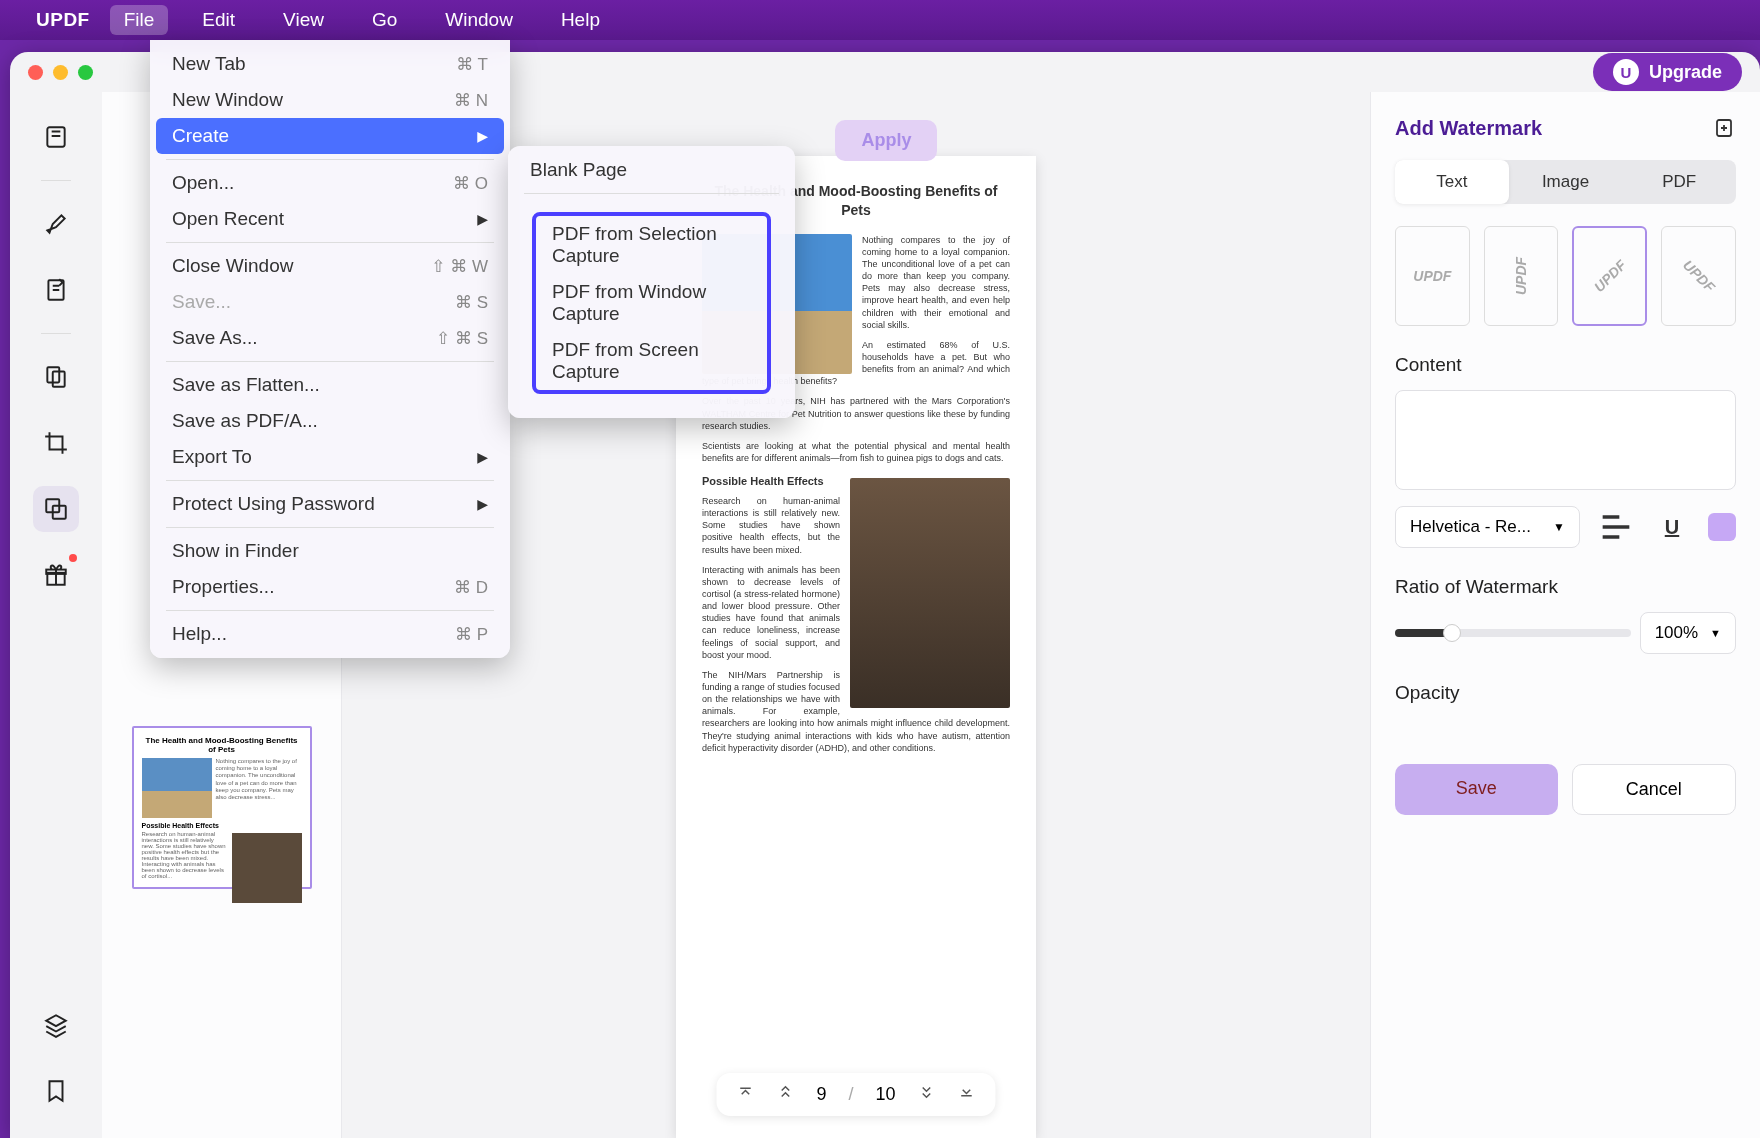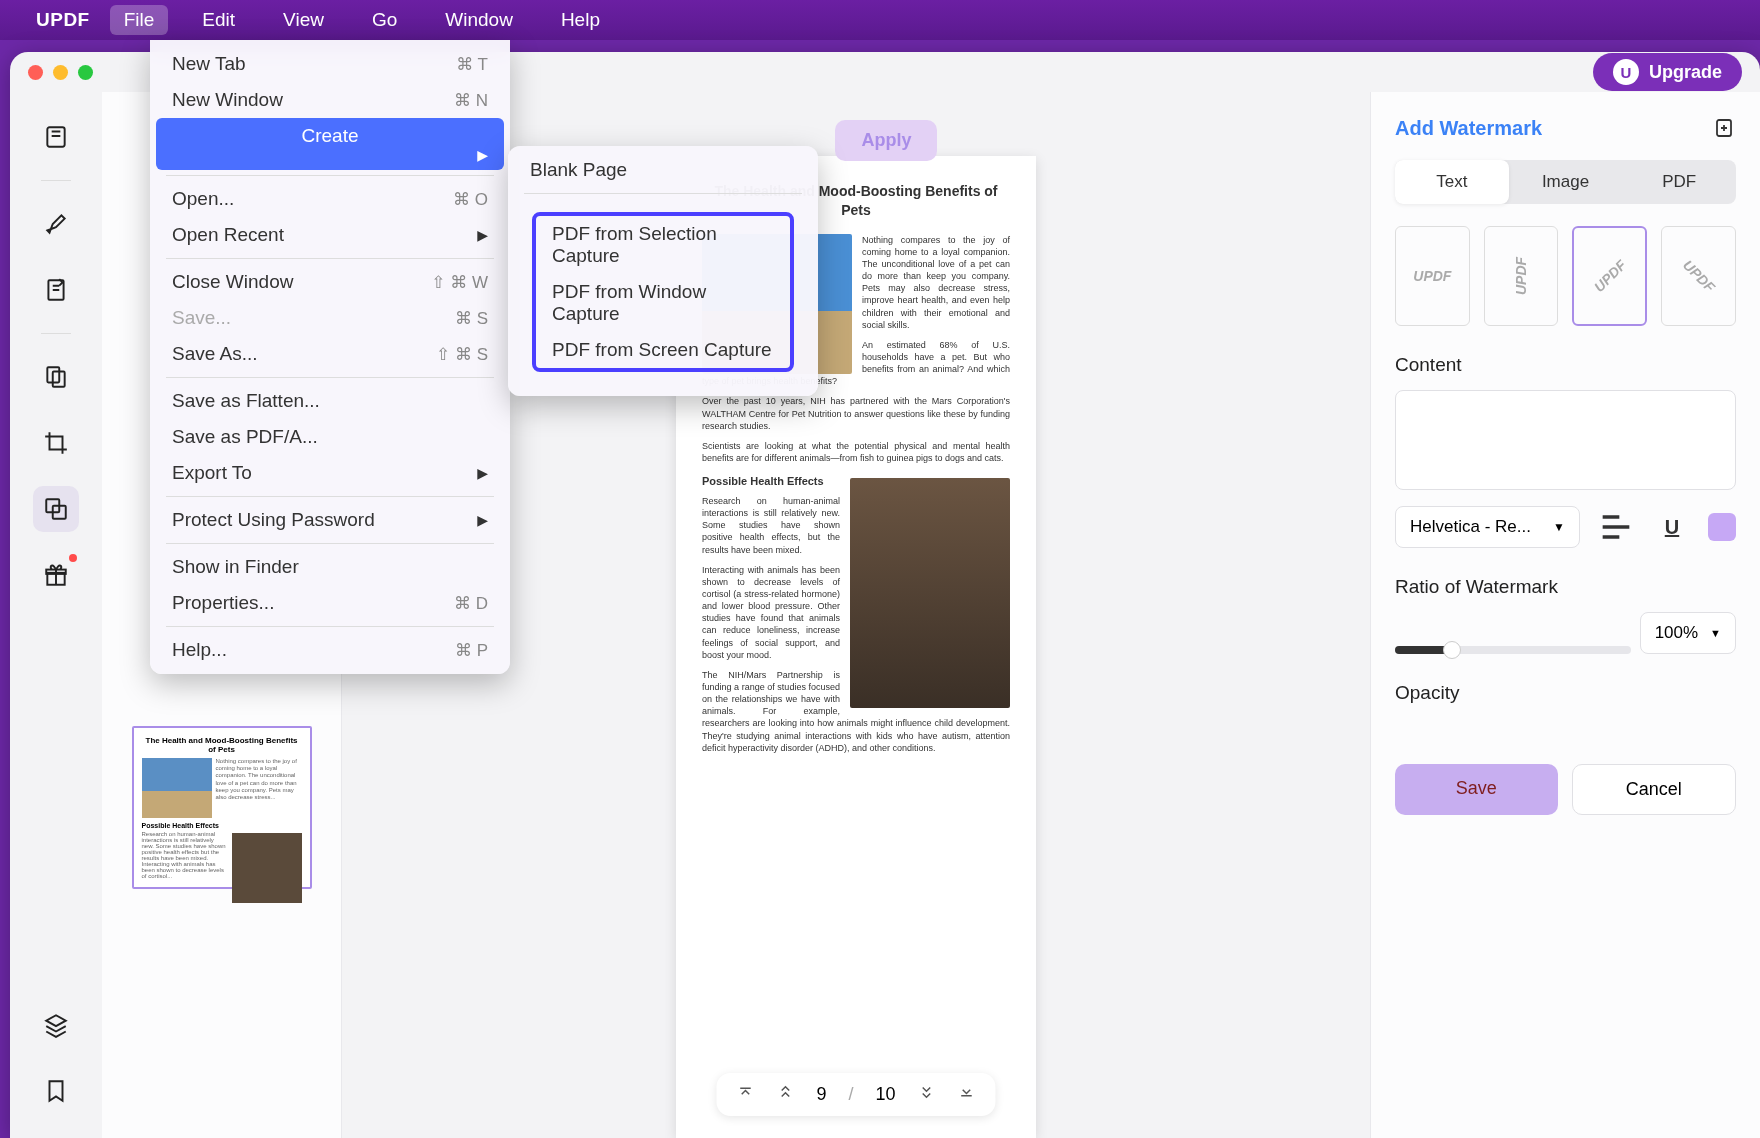--- a/index.html
+++ b/index.html
@@ -41,56 +41,56 @@
 .cat-img { width: 150px; height: 140px; float: left; margin-right: 10px; background: linear-gradient(#4a8fd4 55%, #c4a876 55%); position: relative; }
 .dog-img { width: 160px; height: 230px; float: right; margin-left: 10px; margin-top: 6px; background: linear-gradient(#6b5542, #3a2f26); position: relative; }
 .page h3 { font-size: 11px; font-weight: 700; margin: 10px 0 6px; clear: left; }
 .page p { margin-bottom: 8px; text-align: justify; }
 
 .pager { position: absolute; bottom: 22px; left: 50%; transform: translateX(-50%); background: #fff; border-radius: 14px; padding: 10px 20px; display: flex; align-items: center; gap: 22px; box-shadow: 0 2px 10px rgba(0,0,0,.1); font-size: 18px; }
 .pager svg { width: 18px; height: 18px; stroke: #555; stroke-width: 2; fill: none; }
 .pager-sep { color: #aaa; }
 
 .right-panel { width: 390px; background: #fcfcfd; padding: 24px; border-left: 1px solid #e8e8ec; overflow: hidden; }
-.rp-title { font-size: 20px; font-weight: 600; color: #3b82f6; display: flex; align-items: center; justify-content: space-between; }
+.rp-title { font-size: 20px; font-weight: 600; color: #4c1d95; display: flex; align-items: center; justify-content: space-between; }
 .rp-title svg { margin-left: auto; width: 24px; height: 24px; stroke: #333; stroke-width: 1.8; fill: none; }
 .tabs { display: flex; background: #e8e8eb; border-radius: 8px; margin-top: 20px; }
 .tab { flex: 1; text-align: center; padding: 12px; font-size: 17px; color: #333; border-radius: 8px; }
 .tab.active { background: #fff; font-weight: 500; box-shadow: 0 1px 4px rgba(0,0,0,.08); }
 .presets { display: flex; gap: 14px; margin-top: 22px; }
 .preset { width: 76px; height: 100px; border: 1px solid #ddd; border-radius: 6px; display: flex; align-items: center; justify-content: center; font-size: 14px; font-weight: 700; color: #aaa; font-style: italic; }
 .preset.sel { border: 2px solid #a98de8; }
 .preset .rot45 { transform: rotate(-45deg); }
 .preset .rot90 { transform: rotate(-90deg); }
 .section-label { font-size: 19px; font-weight: 500; color: #222; margin-top: 28px; }
 .content-box { height: 100px; border: 1px solid #e0e0e4; border-radius: 8px; margin-top: 14px; background: #fff; }
 .font-row { display: flex; gap: 16px; margin-top: 16px; align-items: center; }
 .font-sel { flex: 1; border: 1px solid #e0e0e4; border-radius: 8px; padding: 10px 14px; background: #fff; font-size: 17px; display: flex; align-items: center; }
 .font-sel span:last-child { margin-left: auto; font-size: 12px; }
 .ico-box { width: 40px; height: 40px; display: flex; align-items: center; justify-content: center; color: #333; }
 .color-sw { width: 28px; height: 28px; background: #c6a8f5; border-radius: 6px; }
-.slider-row { display: flex; gap: 9px; margin-top: 14px; align-items: flex-end; }
+.slider-row { display: flex; gap: 9px; margin-top: 14px; align-items: center; }
 .slider { flex: 1; height: 8px; background: #e6e6ea; border-radius: 4px; position: relative; }
 .slider-fill { position: absolute; left: 0; top: 0; bottom: 0; width: 24%; background: #333; border-radius: 4px; }
 .slider-thumb { position: absolute; left: 24%; top: 50%; width: 18px; height: 18px; background: #fff; border: 1px solid #ccc; border-radius: 50%; transform: translate(-50%, -50%); }
 .pct-sel { border: 1px solid #e0e0e4; border-radius: 8px; padding: 10px 14px; background: #fff; font-size: 17px; display: flex; align-items: center; gap: 12px; }
 .btn-row { display: flex; gap: 14px; margin-top: 60px; }
 .btn { flex: 1; padding: 14px; border-radius: 10px; font-size: 18px; text-align: center; border: 1px solid #e0e0e4; background: #fff; }
 .btn.primary { background: #c7aef0; color: #7f1d1d; border: none; font-weight: 500; }
 
 
 .dropdown { position: absolute; top: 40px; left: 150px; width: 360px; background: rgba(248,246,252,.97); border-radius: 0 0 12px 12px; box-shadow: 0 10px 30px rgba(0,0,0,.25); padding: 6px; backdrop-filter: blur(10px); }
 .dd-item { display: flex; align-items: center; padding: 7px 16px; font-size: 19px; color: #333; border-radius: 6px; }
-.dd-item.hi { background: #4b6fff; color: #fff; flex-direction: column; }
+.dd-item.hi { background: #4b6fff; color: #fff; }
 .dd-item.disabled { color: #aaa; }
 .dd-shortcut { margin-left: auto; color: #888; font-size: 17px; }
 .dd-arrow { margin-left: auto; font-size: 14px; }
 .dd-sep { height: 1px; background: #ddd; margin: 5px 10px; }
 
-.submenu { position: absolute; top: 146px; left: 508px; width: 310px; background: rgba(248,246,252,.97); border-radius: 12px; box-shadow: 0 10px 30px rgba(0,0,0,.25); padding: 6px; }
+.submenu { position: absolute; top: 146px; left: 508px; width: 287px; background: rgba(248,246,252,.97); border-radius: 12px; box-shadow: 0 10px 30px rgba(0,0,0,.25); padding: 6px; }
 .sub-item { padding: 7px 16px; font-size: 19px; color: #333; border-radius: 6px; }
 .sub-box { border: 4px solid #4b3fff; border-radius: 8px; margin: 18px; }
 
 .thumb-head { text-align: center; font-size: 8px; font-weight: 600; margin-bottom: 4px; }
 .thumb-cols { display: flex; gap: 4px; font-size: 6px; line-height: 1.2; }
 .thumb-img { width: 70px; height: 60px; background: linear-gradient(#5a8fc4 55%, #c4a876 55%); }
 .thumb-txt { flex: 1; color: #666; }
 .thumb-h3 { font-size: 7px; font-weight: 700; margin: 4px 0 2px; }
 .thumb-dog { width: 70px; height: 70px; background: #5a4a3a; float: right; margin: 2px 0 0 4px; }
 </style>

